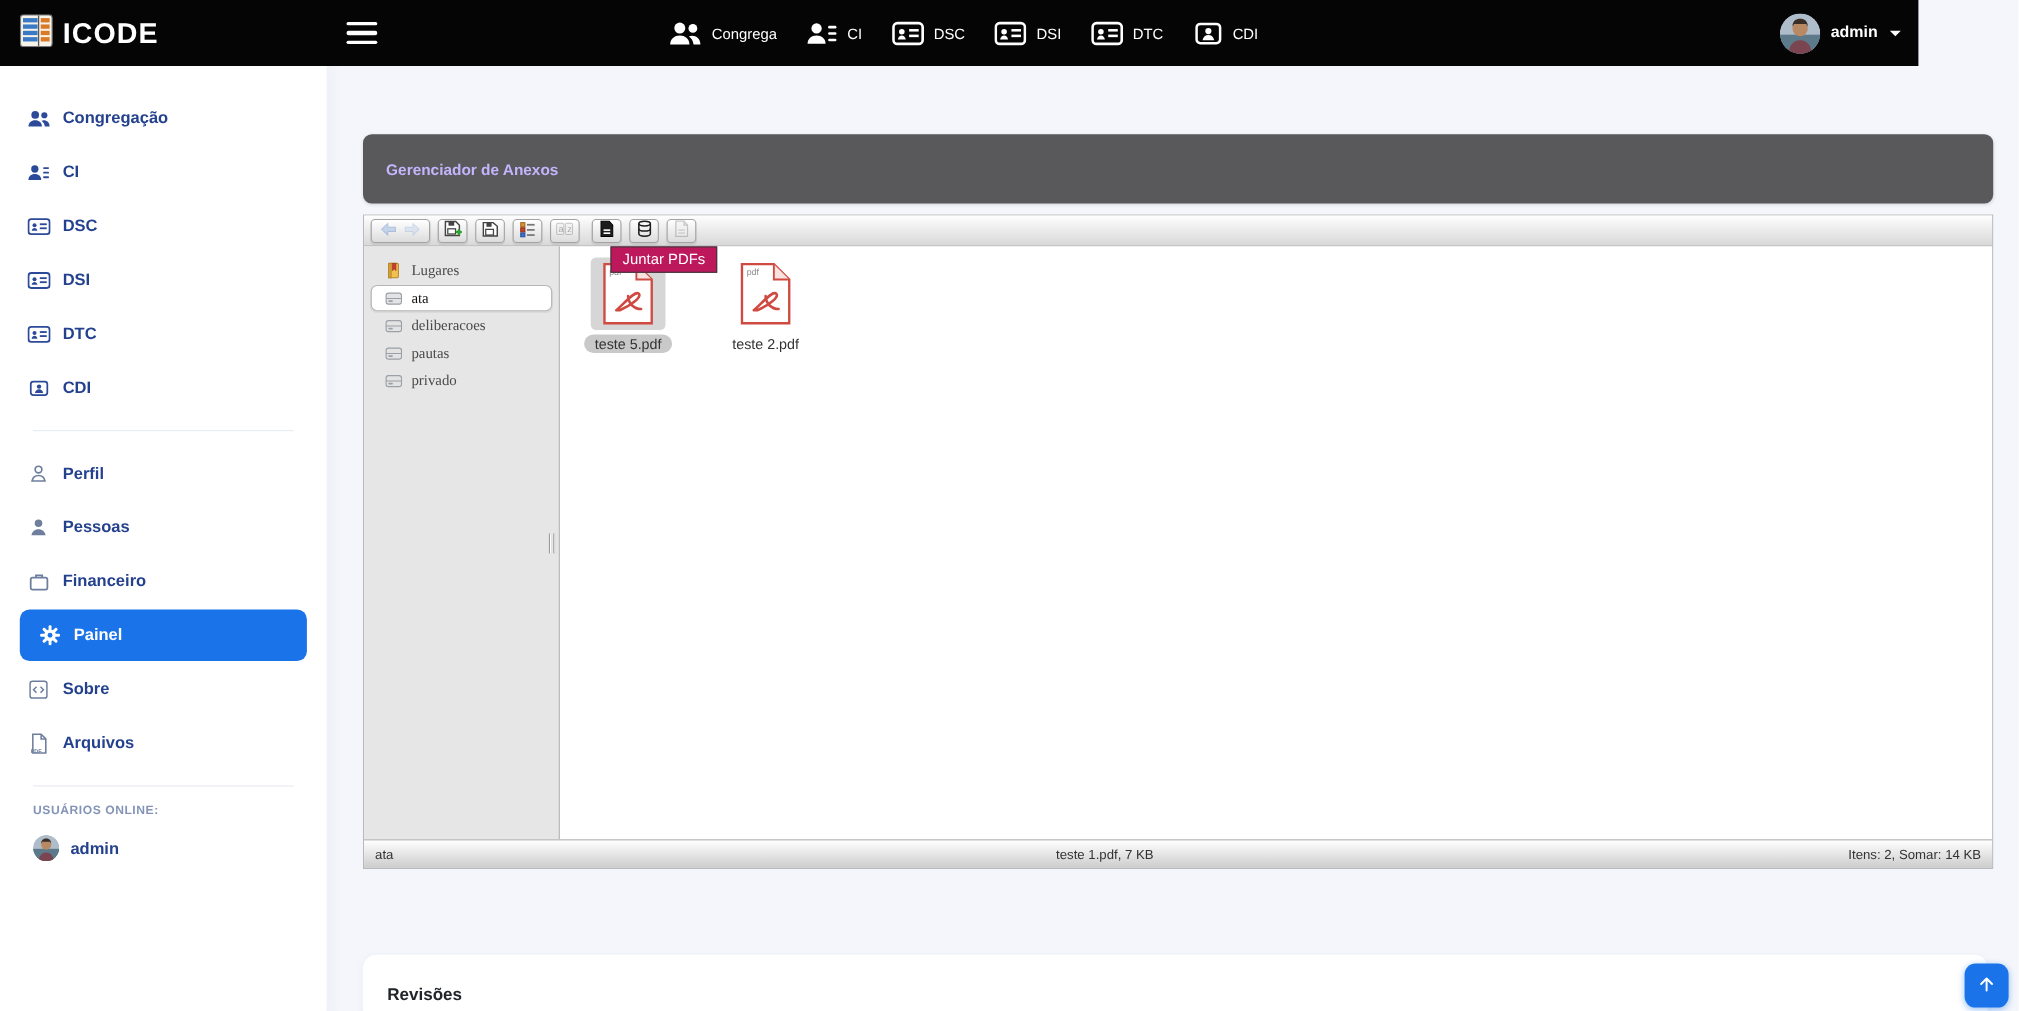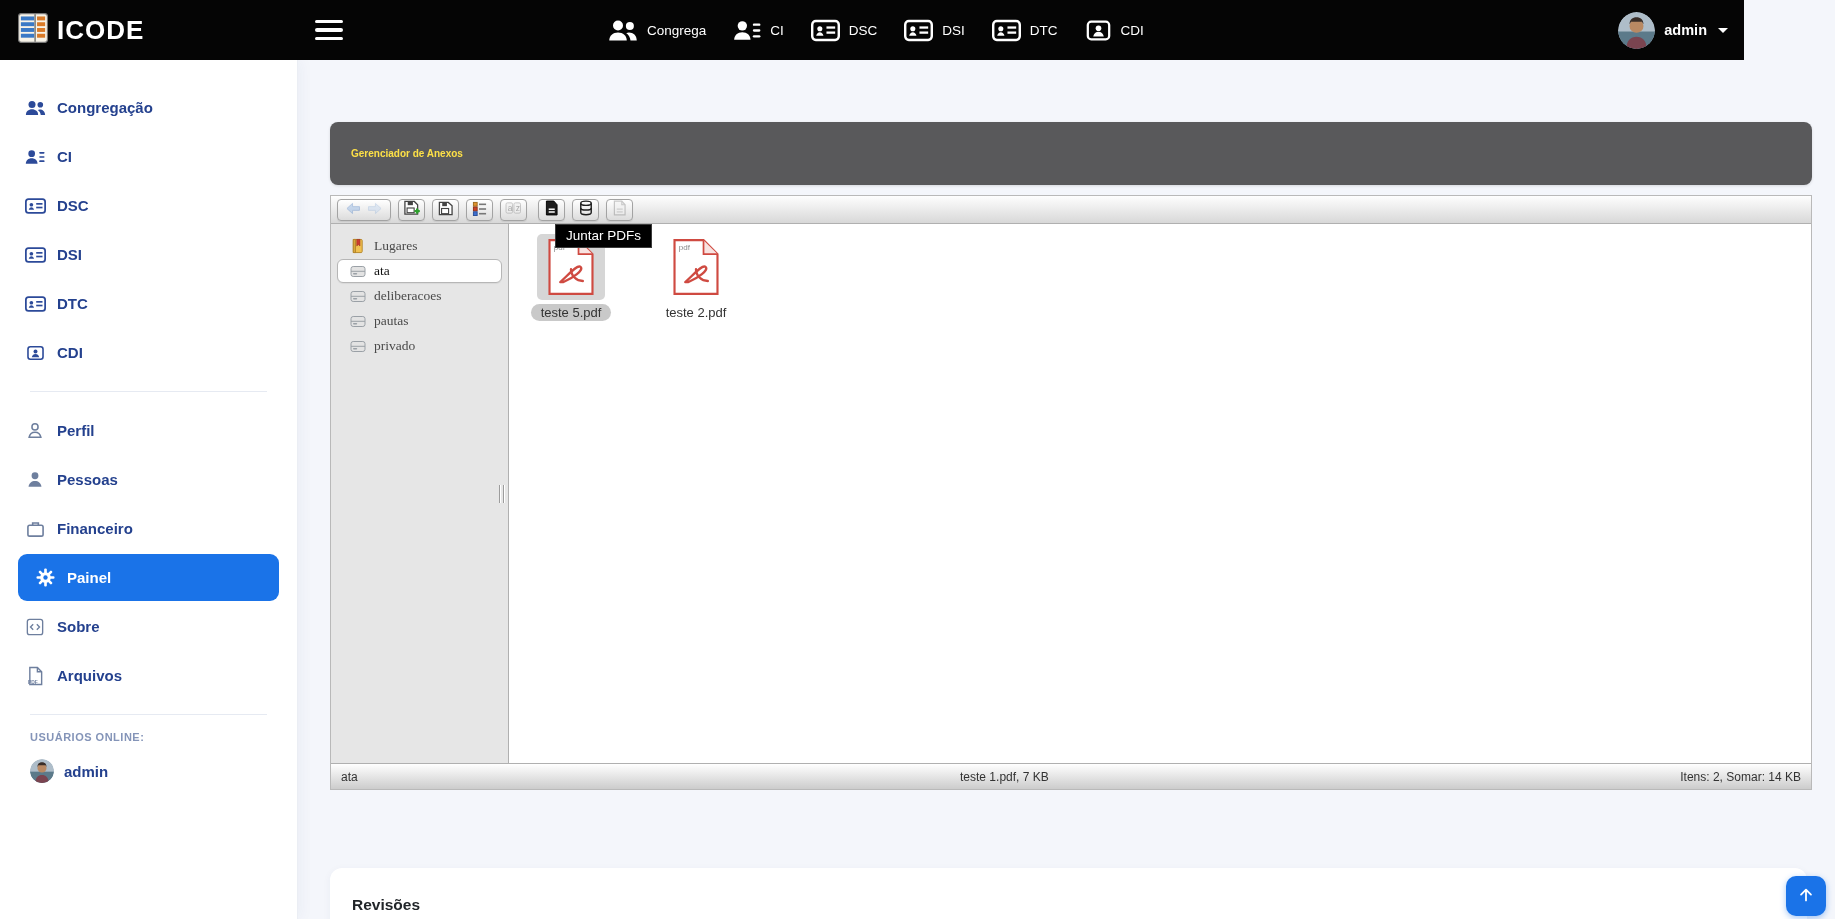--- a/index.html
+++ b/index.html
@@ -28,42 +28,42 @@
   .side-item.active { margin:1px 18px; height:47px; padding-left:16px; background:#1a73e8; border-radius:9px; color:#fff; }
   .side-item.active .s-ico { color:#fff; }
   .side-hr { border:none; border-top:1px solid #e6eaf2; margin:14px 30px; }
   .online-label { margin:16px 0 15px 30px; font-size:11px; font-weight:700; letter-spacing:.5px; color:#8494b8; }
   .online-user { margin:16px 0 0 30px; display:flex; align-items:center; gap:10px; color:#24418e; font-size:15px; font-weight:700; cursor:pointer; }
   .avatar-sm { width:24px; height:24px; border-radius:50%; overflow:hidden; display:block; }
 
   
   .main { position:absolute; top:60px; left:298px; right:0; bottom:0; background:#f4f6fb; }
   .panel-header { position:absolute; left:32px; top:62px; width:1482px; height:63px; background:#59595b; border-radius:8px; display:flex; align-items:center; padding-left:21px; box-shadow:0 1px 3px rgba(0,0,0,.12); }
-  .panel-header span { color:#fde047; font-size:10px; font-weight:700; }
+  .panel-header span { color:#c4b5fd; font-size:14px; font-weight:700; }
 
   
   .fm { position:absolute; left:32px; top:135px; width:1482px; height:595px; border:1px solid #b9b9b9; background:#fff; display:flex; flex-direction:column; font-size:13px; }
   .fm-toolbar { height:28px; background:linear-gradient(#fefefe,#d8d8d8); border-bottom:1px solid #b0b0b0; display:flex; align-items:center; padding:0 6px; gap:7px; flex:0 0 auto; }
   .tb-btn { height:22px; min-width:27px; border:1px solid #a3a3a3; border-radius:4px; background:linear-gradient(#ffffff,#dcdcdc); display:flex; align-items:center; justify-content:center; cursor:pointer; box-shadow:0 1px 1px rgba(0,0,0,.08); }
   .tb-btn.wide { width:54px; gap:6px; }
   .tb-btn.dim svg { opacity:.45; }
   .fm-body { flex:1 1 auto; display:flex; position:relative; min-height:0; }
   .fm-tree { width:178px; background:#e6e6e6; border-right:1px solid #b0b0b0; padding-top:10px; flex:0 0 auto; }
   .tree-item { height:24px; display:flex; align-items:center; padding-left:12px; color:#4a4a4a; font-size:13.5px; cursor:pointer; margin:0 6px 1px 6px; border:1px solid transparent;font-family:Liberation Serif, serif; }
   .tree-item .t-ico { width:17px; margin-right:7px; display:flex; }
   .tree-item.selected { background:#fff; border:1px solid #b6b6b6; border-radius:6px; color:#111; box-shadow:0 1px 1px rgba(0,0,0,.06); }
   .tree-handle { position:absolute; left:166px; top:50%; margin-top:-9px; width:10px; height:18px; display:flex; gap:2px; justify-content:center; cursor:col-resize; z-index:5; }
   .tree-handle i { width:2px; height:18px; background:#9c9c9c; border-right:1px solid #fff; }
   .fm-files { flex:1 1 auto; background:#fff; display:flex; align-items:flex-start; padding:6px 0 0 2px; }
   .tile { width:120px; display:flex; flex-direction:column; align-items:center; padding-top:4px; margin-right:5px; cursor:pointer; }
   .tile-icon { width:68px; height:66px; display:flex; align-items:center; justify-content:center; border-radius:5px; }
   .tile.selected .tile-icon { background:#d6d6d6; }
   .tile-label { margin-top:4px; font-size:13px; color:#333; padding:1px 10px; border-radius:9px; white-space:nowrap; }
   .tile.selected .tile-label { background:#c9c9c9; }
-  .fm-tooltip { position:absolute; left:224px; top:0; background:#000000; color:#fff; font-size:13.5px; padding:3px 10px 4px 10px; border:1px solid #3a3a3a; z-index:20; white-space:nowrap; }
+  .fm-tooltip { position:absolute; left:224px; top:0; background:#be185d; color:#fff; font-size:13.5px; padding:3px 10px 4px 10px; border:1px solid #3a3a3a; z-index:20; white-space:nowrap; }
   .fm-status { height:26px; background:linear-gradient(#ffffff,#cccccc); border-top:1px solid #b0b0b0; display:flex; align-items:center; font-size:12px; color:#333; position:relative; flex:0 0 auto; }
   .fm-status .st-left { padding-left:10px; }
   .fm-status .st-center { position:absolute; left:45.5%; transform:translateX(-50%); }
   .fm-status .st-right { margin-left:auto; padding-right:10px; }
 
   
   .rev-card { position:absolute; left:32px; top:808px; width:1477px; height:160px; background:#fff; border-radius:12px; box-shadow:0 2px 8px rgba(30,50,100,.05); }
   .rev-title { position:absolute; left:22px; top:28px; font-size:15.5px; font-weight:700; color:#212529; }
 
   .scrolltop { position:absolute; left:1488px; top:816px; width:40px; height:40px; background:#1a73e8; border:none; border-radius:10px; display:flex; align-items:center; justify-content:center; cursor:pointer; box-shadow:0 2px 6px rgba(26,115,232,.4); z-index:60; }

